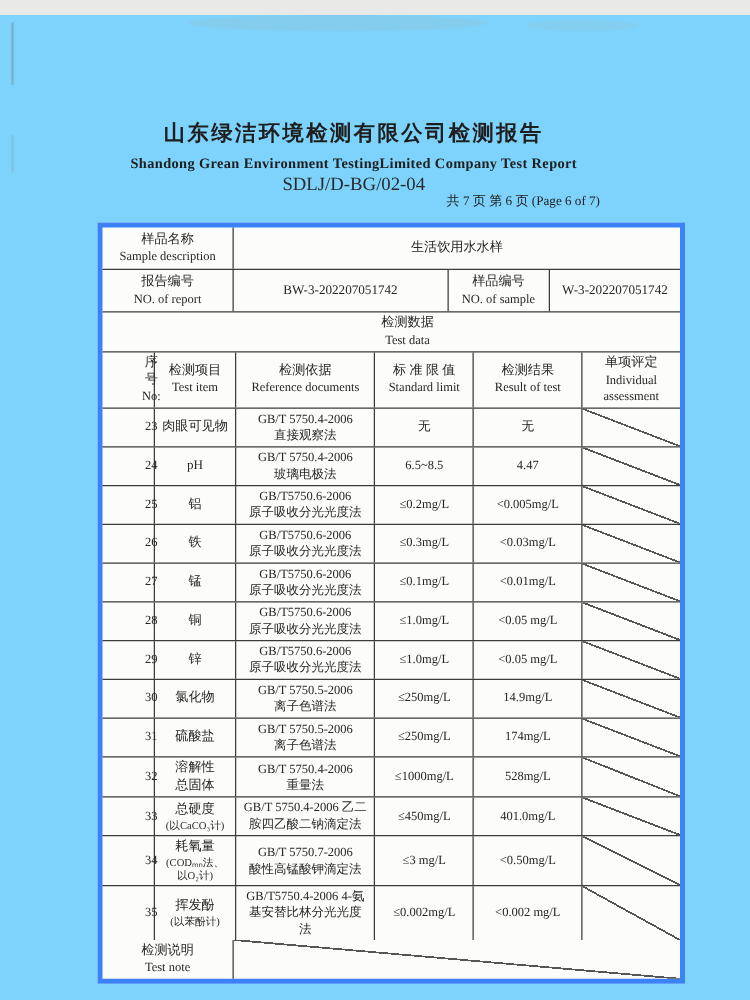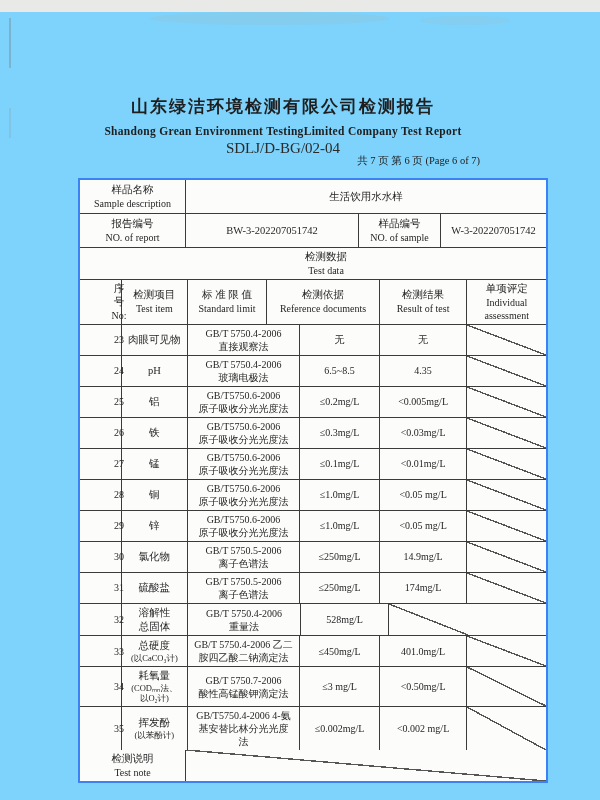--- a/index.html
+++ b/index.html
@@ -26,21 +26,21 @@
   
   .titles { position:absolute; left:48px; top:83px; width:470px; text-align:center; }
   .title-cn { font-size:17px; font-weight:bold; letter-spacing:2px; color:#1e1e1e; }
   .title-en { font-size:11.5px; font-weight:bold; letter-spacing:.3px; margin-top:7px; color:#1e1e1e; }
   .doc-code { font-size:15px; margin-top:3px; color:#2a2a2a; }
   .page-info { position:absolute; left:78px; top:142px; width:402px;
     text-align:right; font-size:10.5px; color:#222; }
 
   
   .report-table { position:absolute; left:78px; top:166px; width:470px;
-    border:2px solid #3b82f6; background:#fcfcfb; }
+    border:4px solid #3b82f6; background:#fcfcfb; }
   .trow { display:flex; border-bottom:1px solid #3b3b3b; align-items:stretch; }
   .trow:last-child { border-bottom:none; }
   .cell { display:flex; flex-direction:column; justify-content:center; align-items:center;
     border-right:1px solid #3b3b3b; text-align:center; padding:2px 2px;
     font-size:10px; line-height:1.3; white-space:pre-line; position:relative; }
   .cell:last-child { border-right:none; }
   .cn { font-size:10.5px; }
   .en { font-size:10px; }
   
   .h-info { min-height:34px; }
@@ -122,27 +122,27 @@
 
     <div class="trow h-colhead">
       <div class="cell c1">
         <span class="cn">序号</span>
         <span class="en">No:</span>
       </div>
       <div class="cell c2">
         <span class="cn">检测项目</span>
         <span class="en">Test item</span>
       </div>
+      <div class="cell c3">
+        <span class="cn">检测依据</span>
+        <span class="en">Reference documents</span>
+      </div>
       <div class="cell c4">
         <span class="cn">标 准 限 值</span>
         <span class="en">Standard limit</span>
-      </div>
-      <div class="cell c3">
-        <span class="cn">检测依据</span>
-        <span class="en">Reference documents</span>
       </div>
       <div class="cell c5">
         <span class="cn">检测结果</span>
         <span class="en">Result of test</span>
       </div>
       <div class="cell c6">
         <span class="cn">单项评定</span>
         <span class="en">Individual
 assessment</span>
       </div>
@@ -181,21 +181,21 @@
       <span class="item-note"></span>
     </div>
     <div class="cell c3">
       <span>GB/T 5750.4-2006
 玻璃电极法</span>
     </div>
     <div class="cell c4">
       <span>6.5~8.5</span>
     </div>
     <div class="cell c5">
-      <span>4.35</span>
+      <span>4.47</span>
     </div>
     <div class="cell c6">
       <div class="diag"></div>
     </div>
   </div>
 
   <div class="trow h-data">
     <div class="cell c1">
       <span>25</span>
     </div>
@@ -361,20 +361,23 @@
       <span>32</span>
     </div>
     <div class="cell c2">
       <span class="cn">溶解性
 总固体</span>
       <span class="item-note"></span>
     </div>
     <div class="cell c3">
       <span>GB/T 5750.4-2006
 重量法</span>
+    </div>
+    <div class="cell c4">
+      <span>≤1000mg/L</span>
     </div>
     <div class="cell c5">
       <span>528mg/L</span>
     </div>
     <div class="cell c6">
       <div class="diag"></div>
     </div>
   </div>
 
   <div class="trow h-data">

